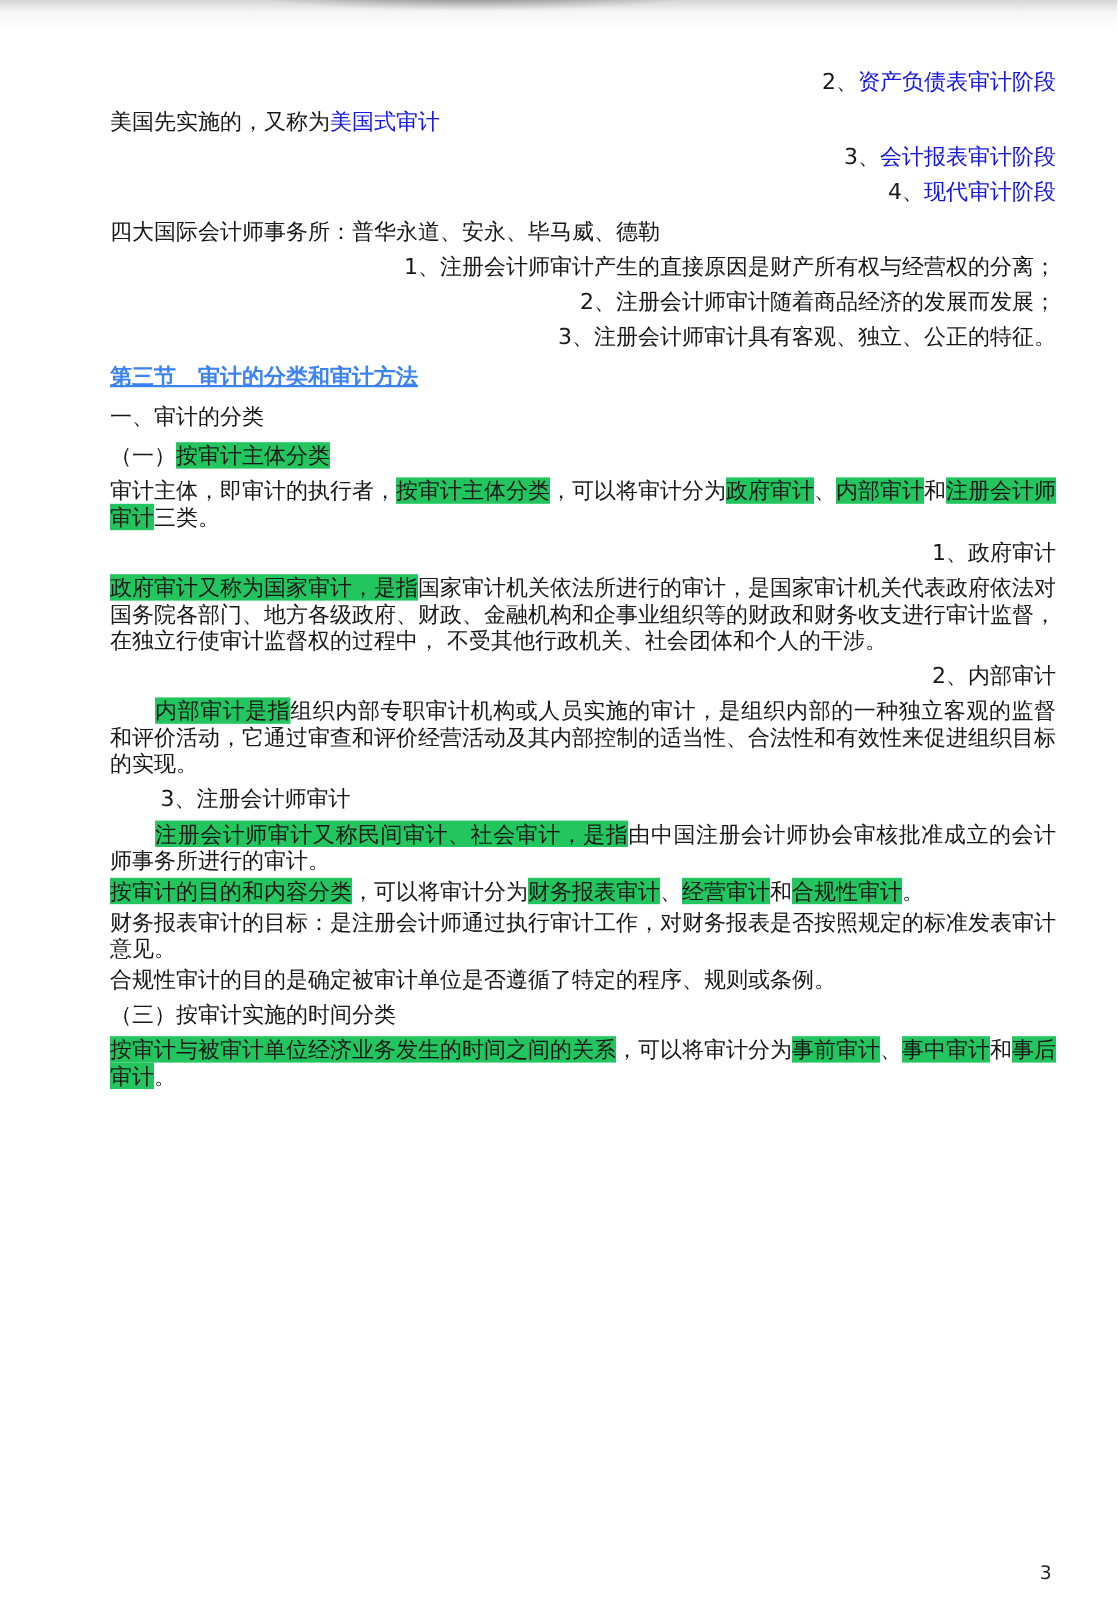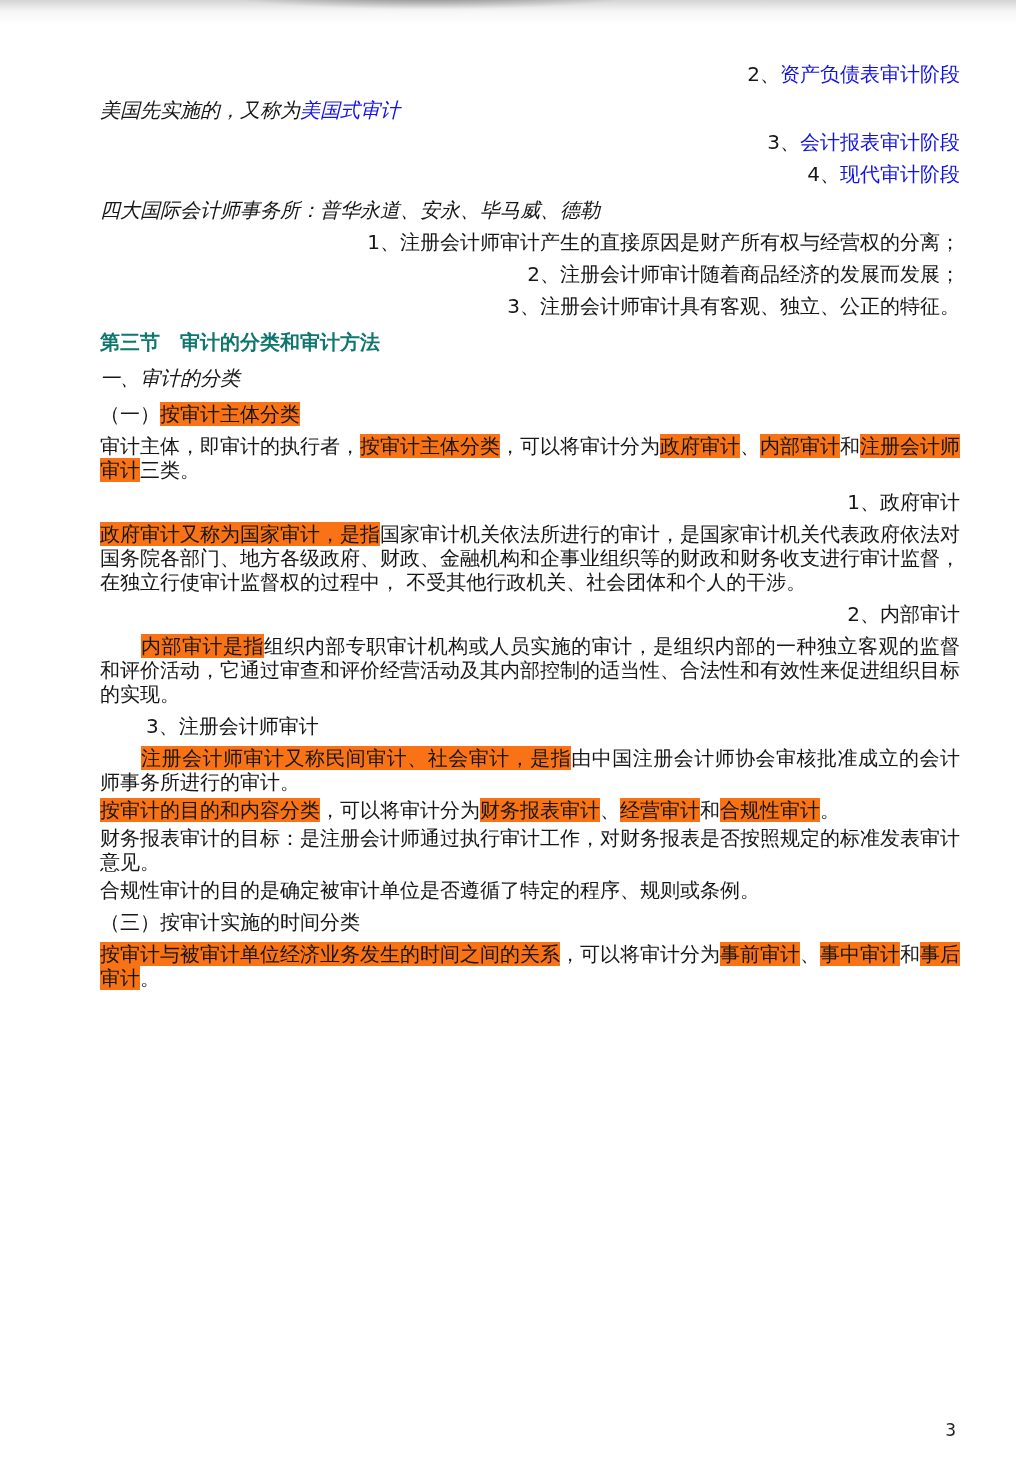--- a/index.html
+++ b/index.html
@@ -25,33 +25,33 @@
   .content {
     position:absolute;
     left:100px;
     width:860px;
     top:58px;
     font-size:20px;
     color:#171717;
   }
   .block { line-height:32px; }
   .kind-item { margin:0;text-align:right; }
-  .kind-line { margin-top:4px;font-style:italic; }
+  .kind-line { margin-top:4px; }
   .kind-sub { margin-top:4px; }
   .kind-heading { margin-top:4px; font-weight:bold; }
-  .kind-heading .seg-red { color:#0f766e; }
+  .kind-heading .seg-red { color:#3b82f6;text-decoration:underline; }
   .kind-para, .kind-para-indent {
     line-height:24px;
     text-align:justify;
     margin:4px 0;
   }
   .kind-para-indent { text-indent:2.05em; }
   .kind-item-indent { padding-left:46px; margin:0; }
   .seg-plain { color:inherit; }
-  .seg-hl { background:#f97316; }
+  .seg-hl { background:#22c55e; }
   .seg-blue { color:#1414e0; }
   .page-num {
     position:absolute;
     top:1420px;
     right:60px;
     font-size:17px;
     color:#222222;
   }
 </style>
 </head>

